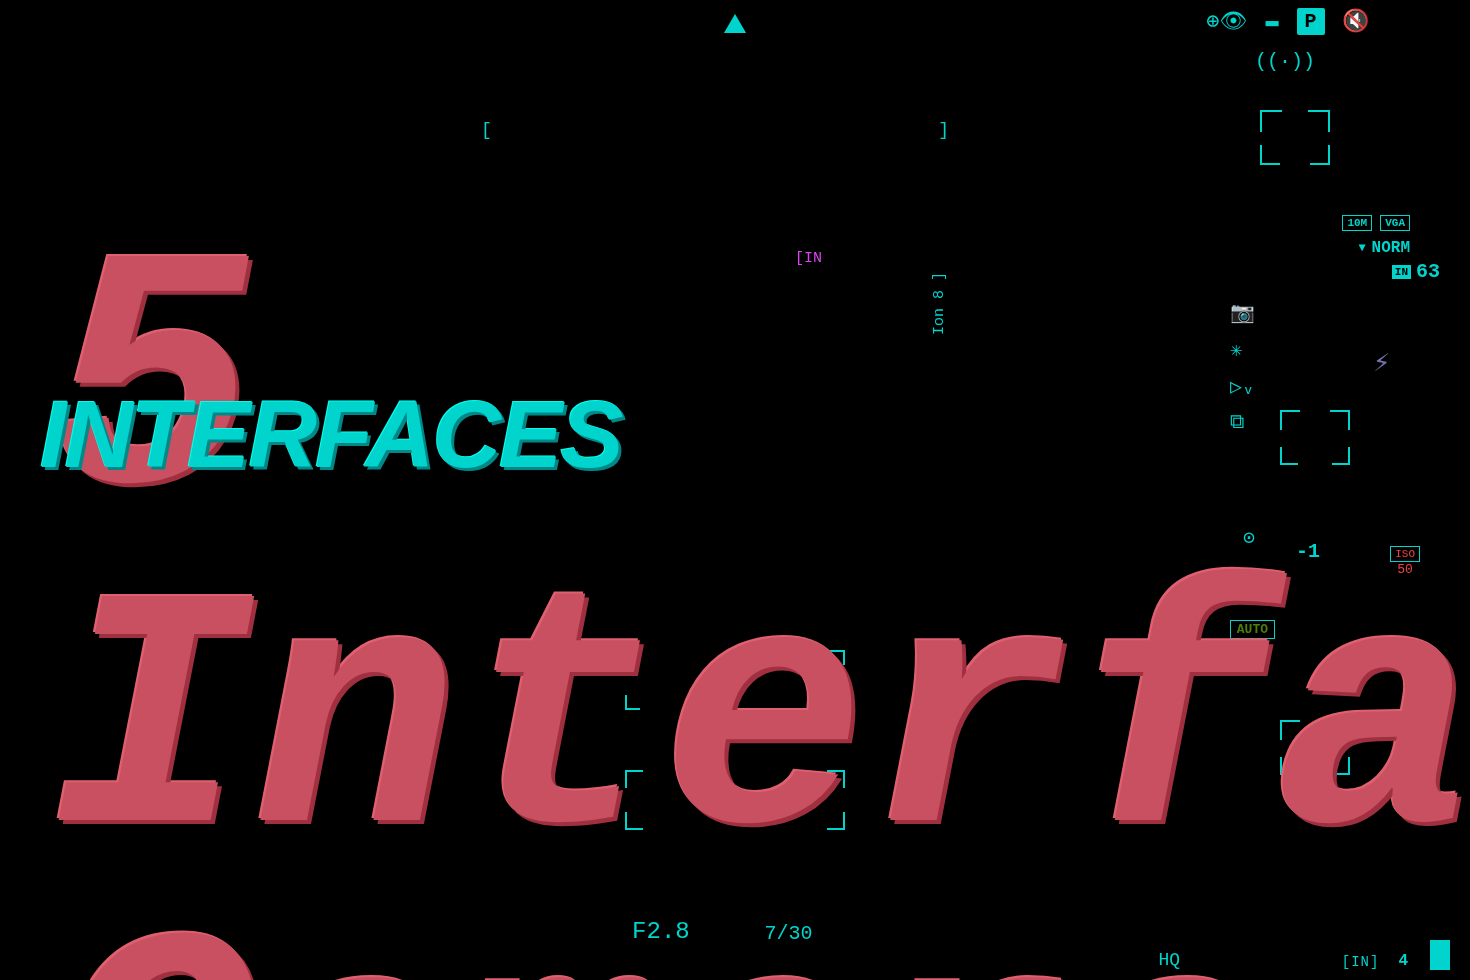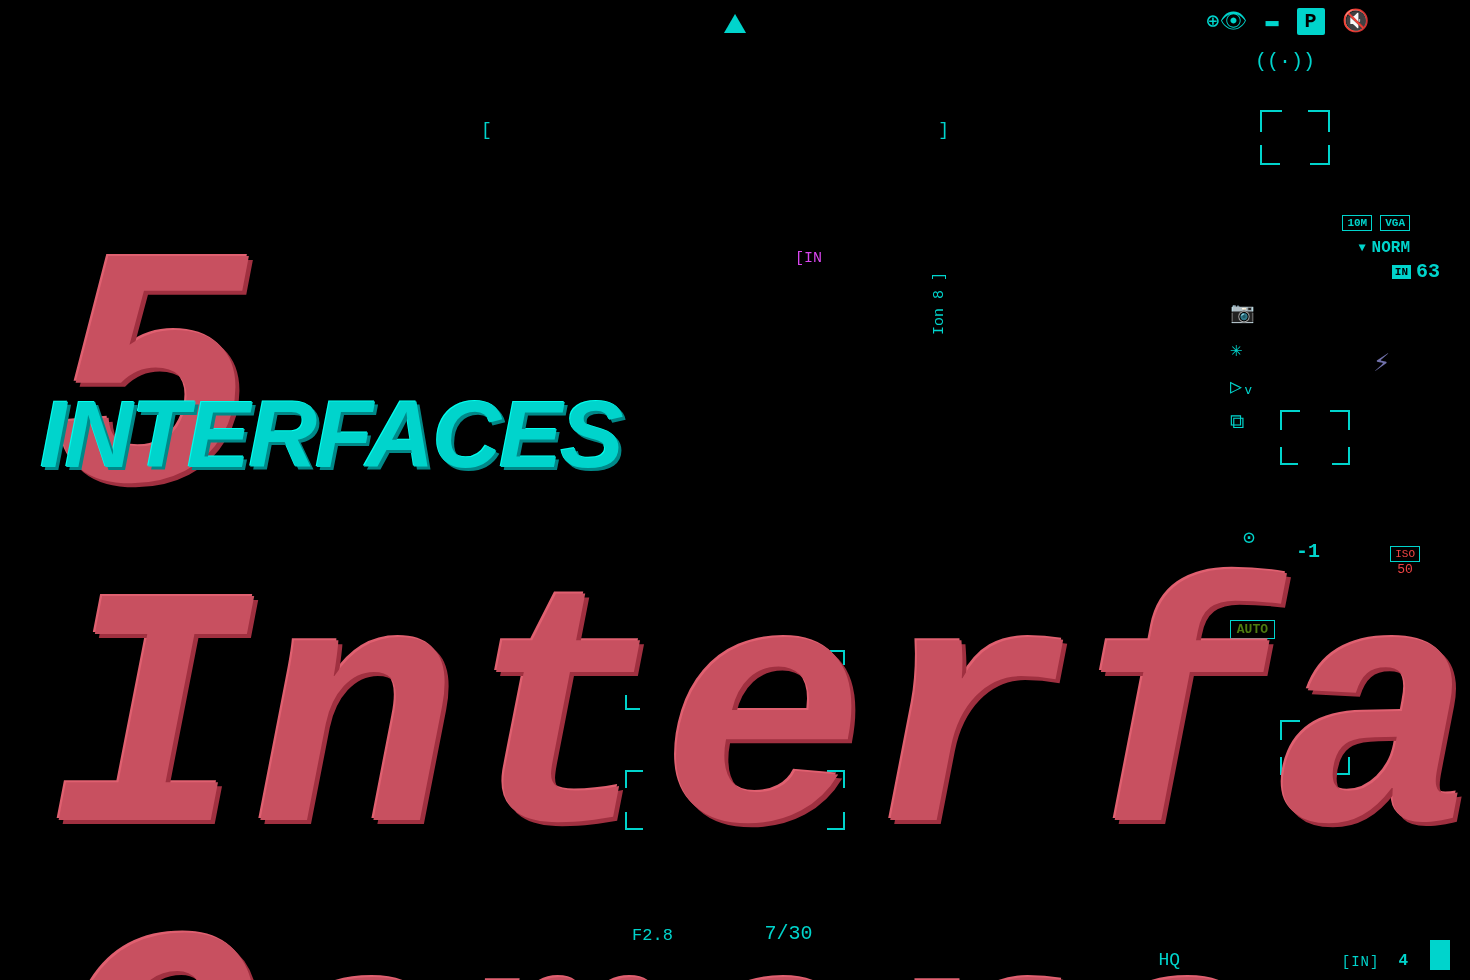--- a/index.html
+++ b/index.html
@@ -347,21 +347,21 @@
       bottom: 0; right: 0;
       width: 18px; height: 18px;
       border-bottom: 2px solid #00d4cc;
       border-right: 2px solid #00d4cc;
     }
 
     .aperture {
       position: absolute;
       bottom: 35px;
       left: 43%;
-      font-size: 17px;
+      font-size: 24px;
       color: #00d4cc;
     }
 
     .shutter-speed {
       position: absolute;
       bottom: 35px;
       left: 52%;
       font-size: 20px;
       color: #00d4cc;
     }

